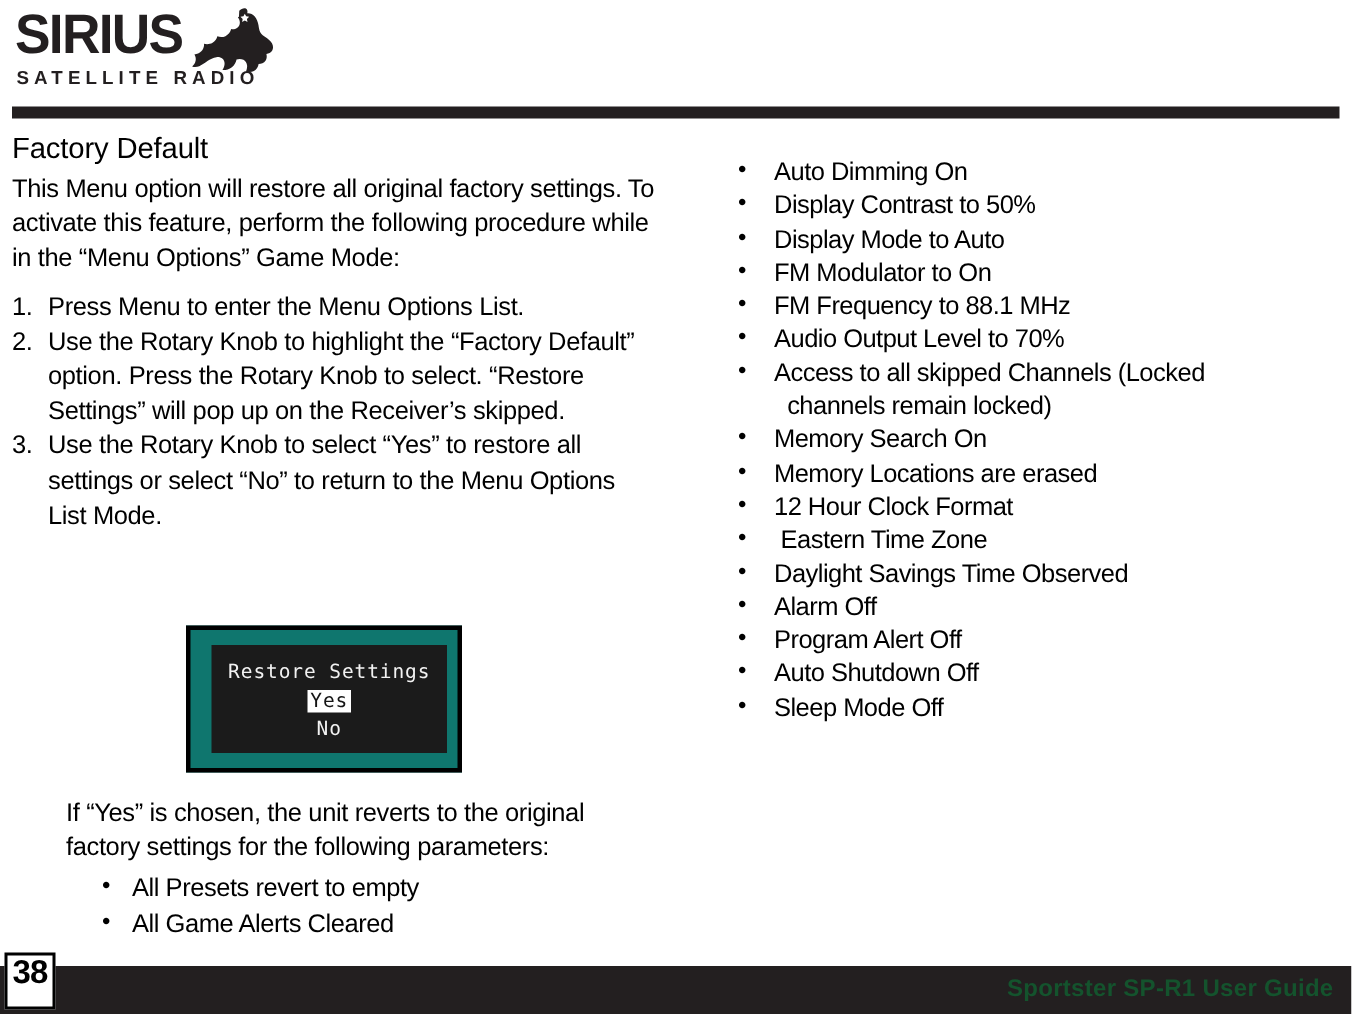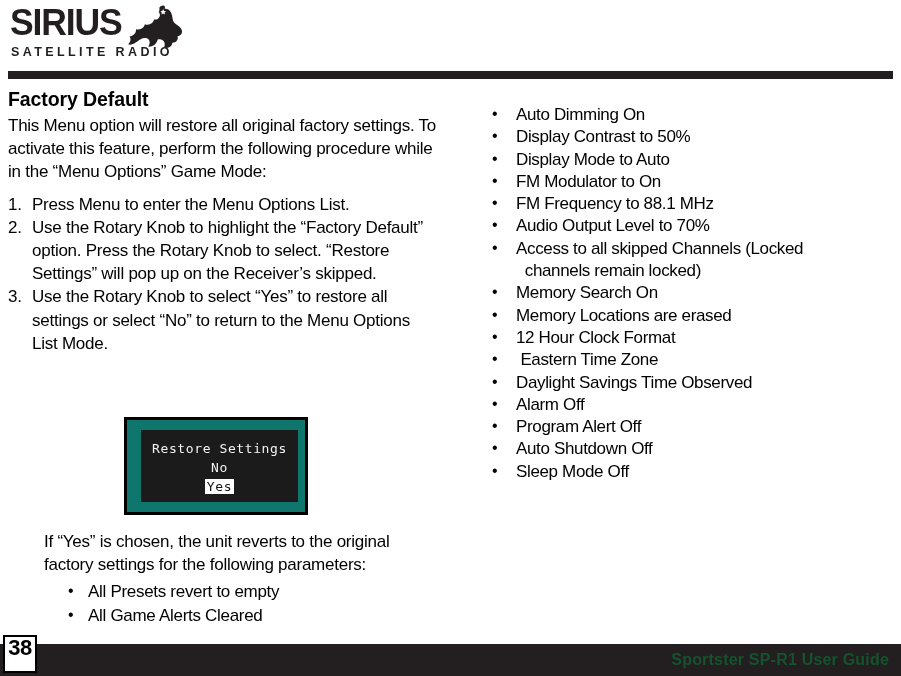--- a/index.html
+++ b/index.html
@@ -90,21 +90,21 @@
   .col-right {
     position: absolute;
     left: 489px;
     top: 18px;
     width: 400px;
   }
 
   h1.section-title {
     margin: 0 0 2px 0;
     font-size: 19.5px;
-    font-weight: bold;
+    font-weight: normal;
     line-height: 26px;
     letter-spacing: -0.1px;
   }
 
   p.intro {
     margin: 0;
     font-size: 17px;
     line-height: 23.2px;
     letter-spacing: -0.25px;
   }
@@ -292,22 +292,22 @@
 
     <ol class="steps">
         <li><span class="num">1.</span><span>Press Menu to enter the Menu Options List.</span></li>
         <li><span class="num">2.</span><span>Use the Rotary Knob to highlight the </span><b>“Factory Default”</b><span> option. Press the Rotary Knob to select. </span><b>“Restore  Settings”</b><span> will pop up on the Receiver’s skipped.</span></li>
         <li><span class="num">3.</span><span>Use the Rotary Knob to select “Yes” to restore all settings or select “No” to return to the </span><b>Menu Options</b><span> List Mode.</span></li>
       </ol>
 
     <div class="lcd-figure">
       <div class="lcd-screen">
         <div class="lcd-line lcd-title">Restore Settings</div>
+        <div class="lcd-line lcd-opt"><span class="sel">Yes</span></div>
         <div class="lcd-line lcd-opt"><span>No</span></div>
-        <div class="lcd-line lcd-opt"><span class="sel">Yes</span></div>
       </div>
     </div>
 
     <div class="caption-block">
       <p class="caption">If “Yes” is chosen, the unit reverts to the original factory settings for the following parameters:</p>
       <ul class="sub-bullets">
           <li><span class="dot">•</span><span>All Presets revert to empty</span></li>
           <li><span class="dot">•</span><span>All Game Alerts Cleared</span></li>
         </ul>
     </div>

